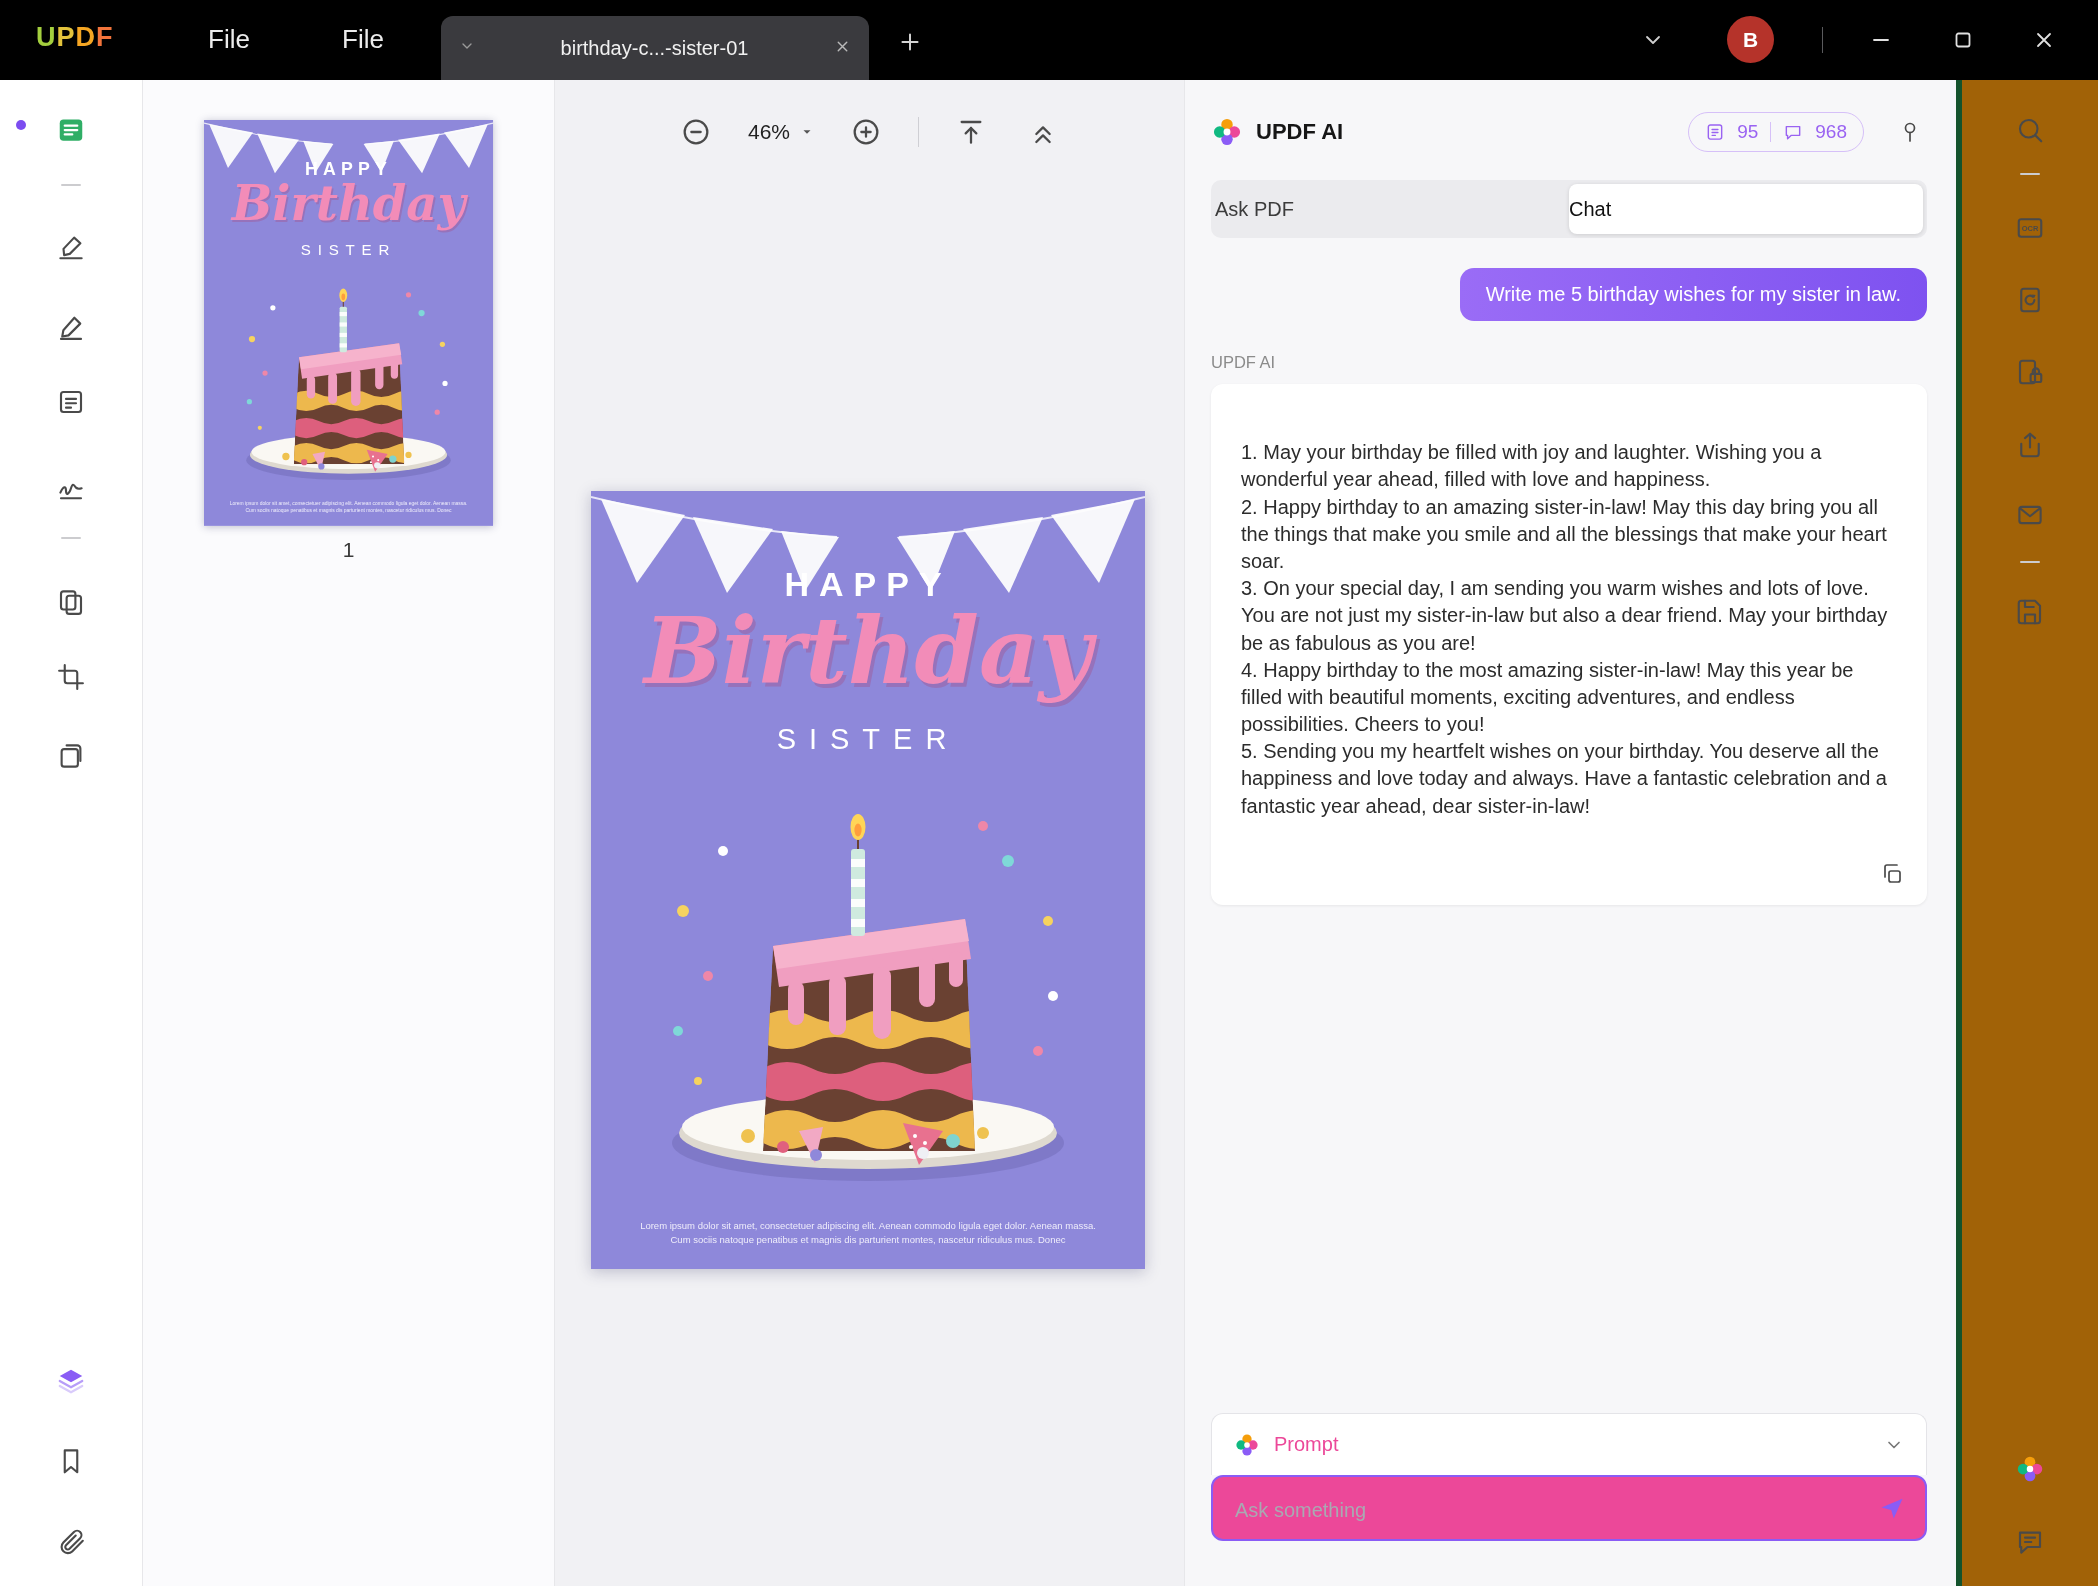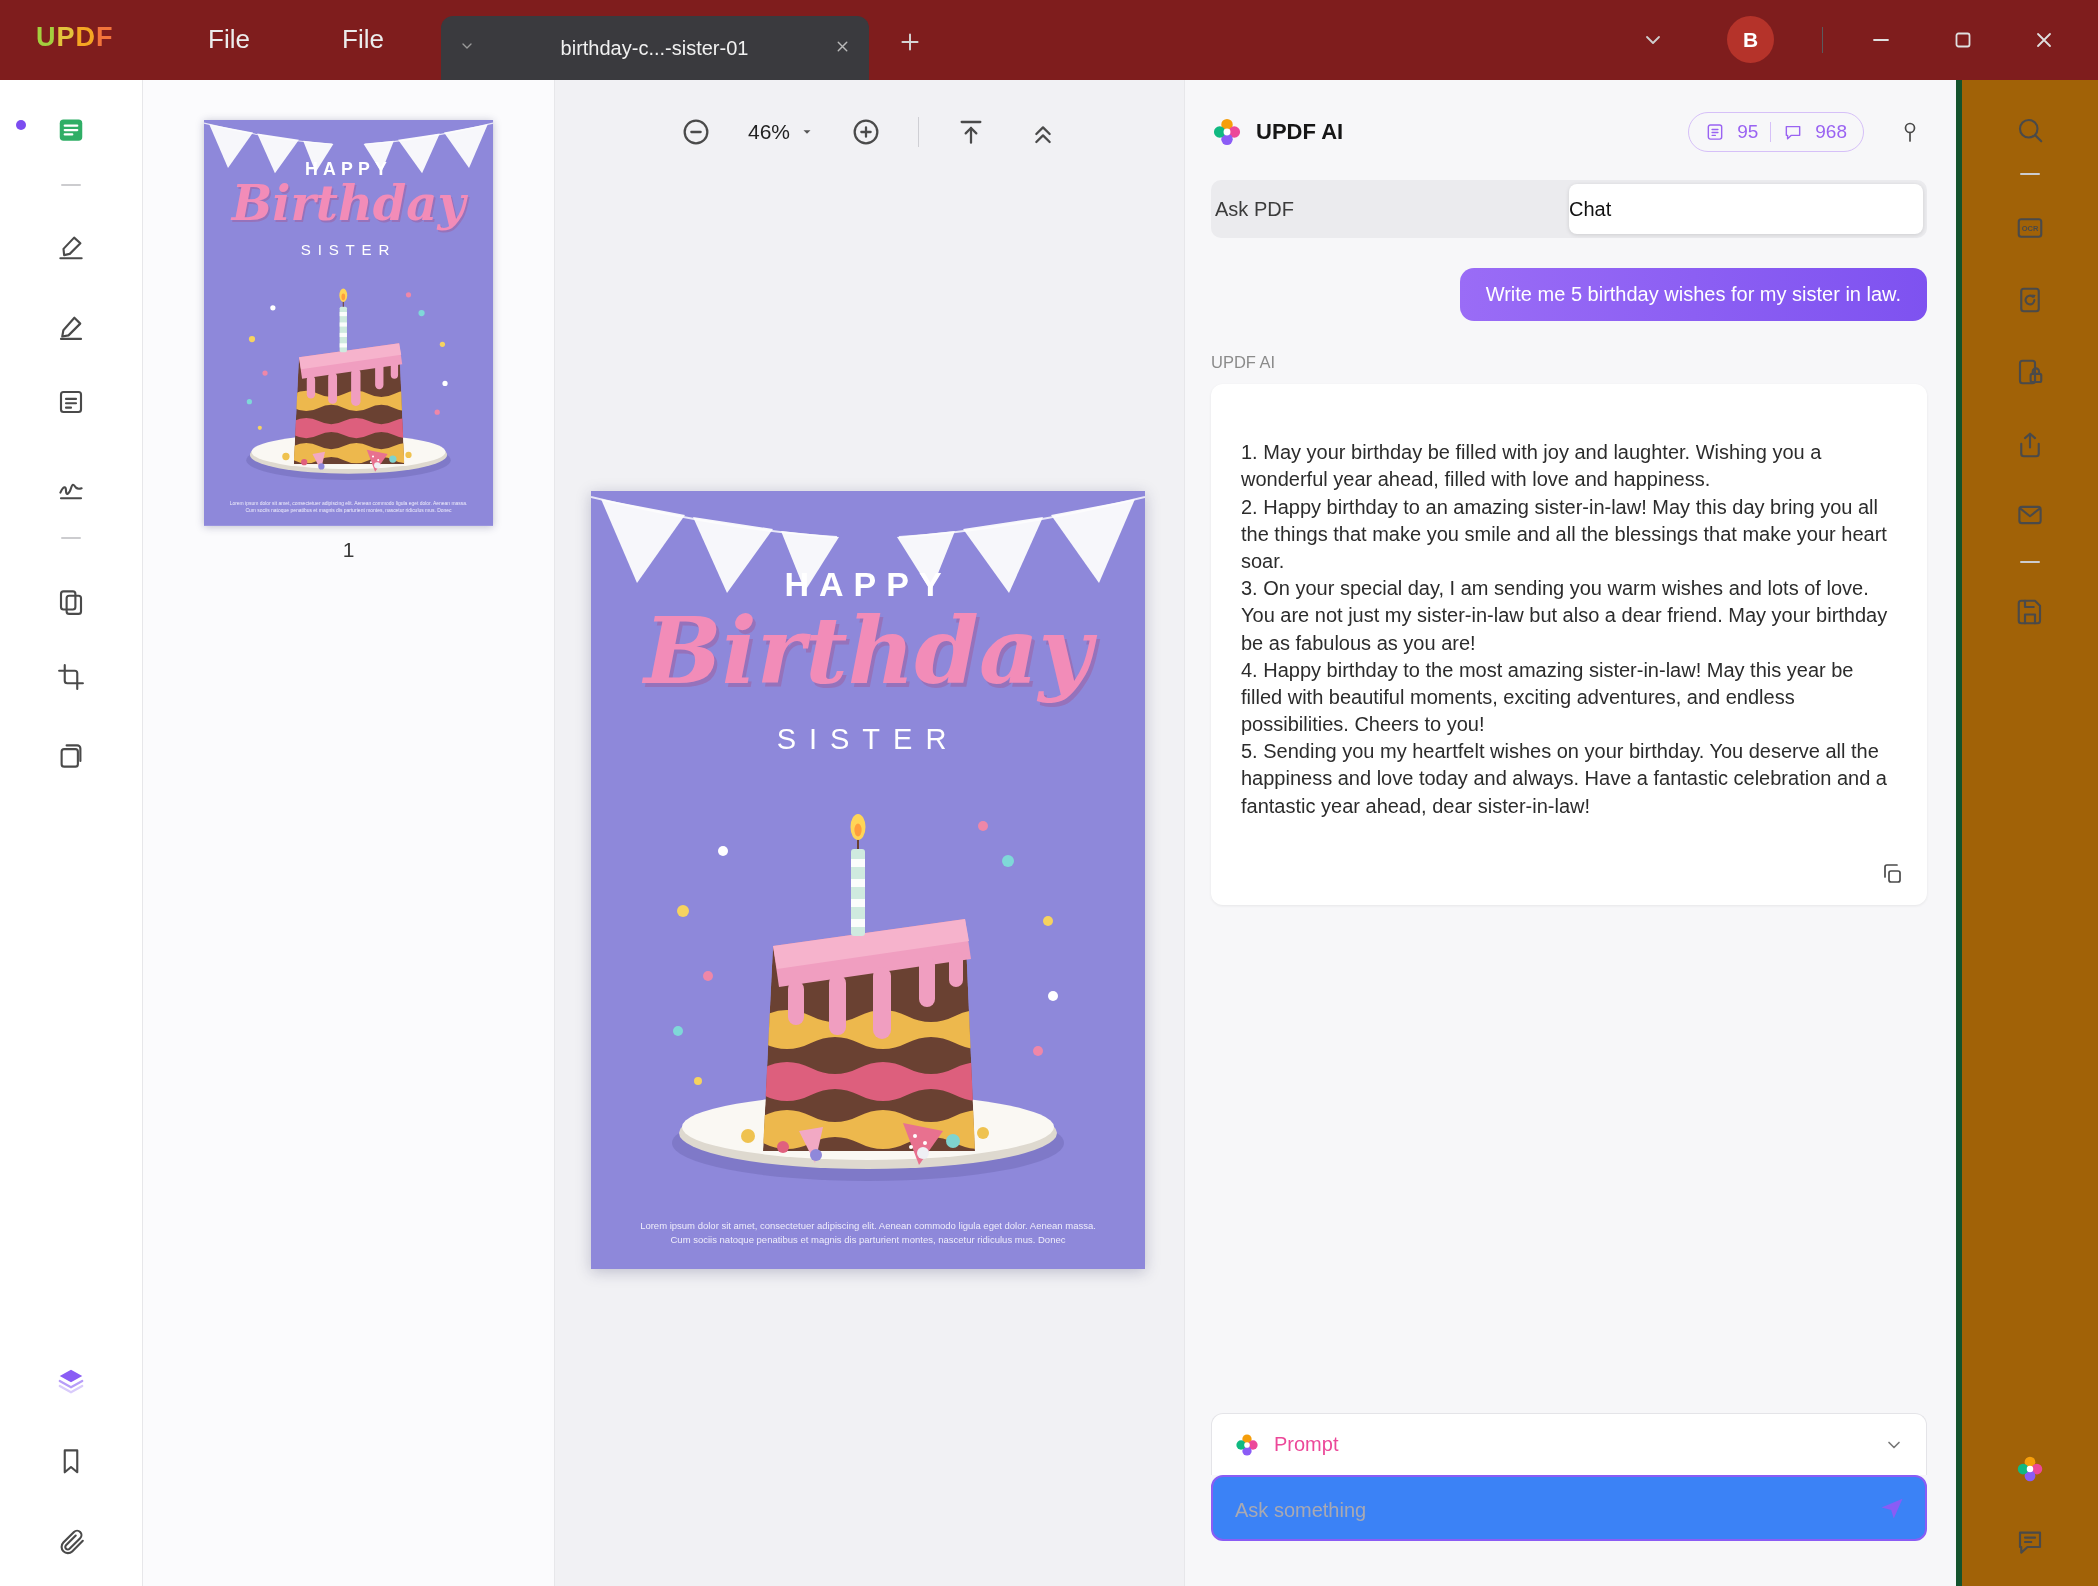--- a/index.html
+++ b/index.html
@@ -2,21 +2,21 @@
 <html><head>
 <meta charset="utf-8">
 <style>
   * { margin:0; padding:0; box-sizing:border-box; }
   html,body { width:2098px; height:1586px; overflow:hidden; font-family:"Liberation Sans", sans-serif; background:#262628; }
   button { background:none; border:none; cursor:pointer; font-family:inherit; }
 
   .window { width:2098px; height:1586px; display:flex; flex-direction:column; }
 
   
-  .titlebar { position:relative; height:80px; background:#7f1d1d; flex:0 0 80px; }
+  .titlebar { position:relative; height:80px; background:#000000; flex:0 0 80px; }
   .logo { position:absolute; left:36px; top:22px; font-size:27px; font-weight:bold; letter-spacing:1px; }
   .logo span:nth-child(1){color:#a4cf3e;} .logo span:nth-child(2){color:#e3c33c;}
   .logo span:nth-child(3){color:#f5a623;} .logo span:nth-child(4){color:#f2743b;}
   .menu-item { position:absolute; top:24px; font-size:26px; color:#ececec; width:80px; text-align:center; }
   .menu-file { left:189px; } .menu-help { left:323px; }
   .doc-tab { position:absolute; left:441px; top:16px; width:428px; height:64px; background:#3a3a3e;
              border-radius:12px 12px 0 0; display:flex; align-items:center; padding:0 18px; gap:14px; }
   .doc-tab .tab-title { flex:1; color:#f1f1f1; font-size:20px; text-align:center; white-space:nowrap; overflow:hidden; }
   .new-tab-btn { position:absolute; left:893px; top:26px; width:34px; height:34px; }
   .tb-right-chevron { position:absolute; left:1638px; top:26px; width:30px; height:30px; }
@@ -95,21 +95,21 @@
                    box-shadow:0 1px 3px rgba(0,0,0,.07); padding:28px 30px 58px 30px;
                    font-size:20px; line-height:1.36; color:#2c2c2c; white-space:pre-line; }
   .copy-btn { position:absolute; right:18px; bottom:14px; width:34px; height:34px;
               display:flex; align-items:center; justify-content:center; }
 
   .prompt-group { margin-top:auto; }
   .prompt-row { height:62px; background:#fff; border:1px solid #e4e4e8; border-bottom:none;
                 border-radius:12px 12px 0 0; display:flex; align-items:center; gap:14px; padding:0 22px; }
   .prompt-label { font-size:20px; color:#ec4899; }
   .ask-row { position:relative; }
-  .ask-input { width:100%; height:66px; border:2px solid #8a5cf5; border-radius:12px; background:#3b82f6;
+  .ask-input { width:100%; height:66px; border:2px solid #8a5cf5; border-radius:12px; background:#ec4899;
                font-size:20px; color:#333; padding:4px 70px 0 22px; outline:none; font-family:inherit; }
   .ask-input::placeholder { color:#a9a9b2; }
   .send-btn { position:absolute; right:16px; top:50%; transform:translateY(-50%); width:38px; height:38px;
               display:flex; align-items:center; justify-content:center; }
 </style>
 </head>
 <body>
 
 <svg width="0" height="0" style="position:absolute">
   <defs>

